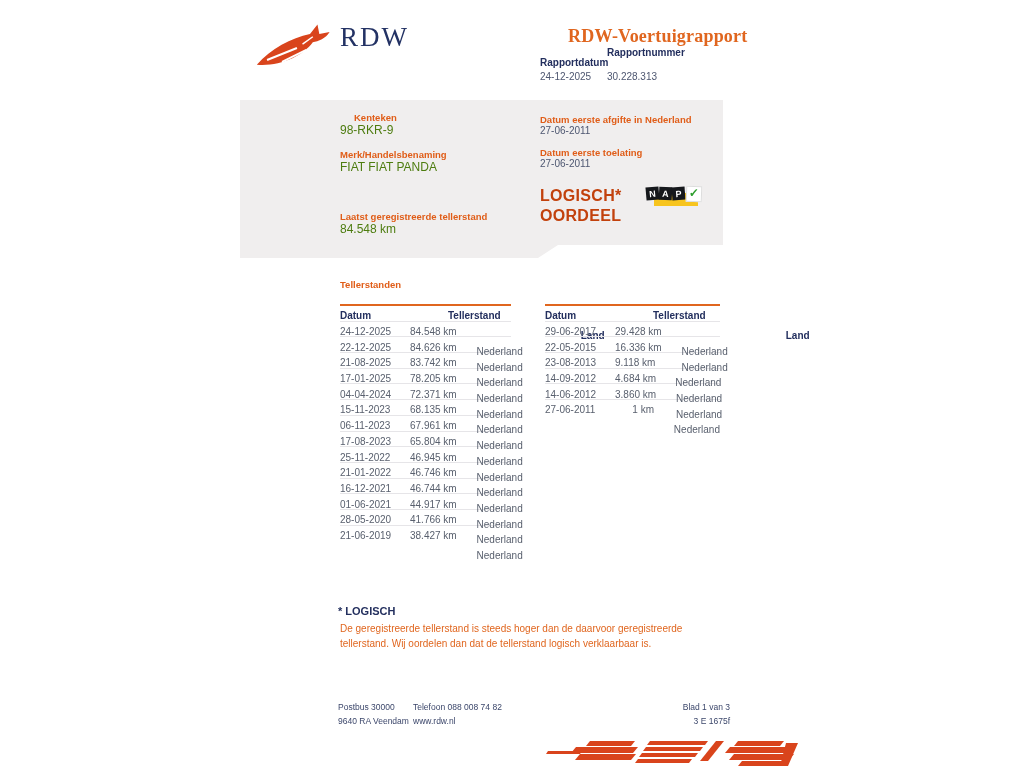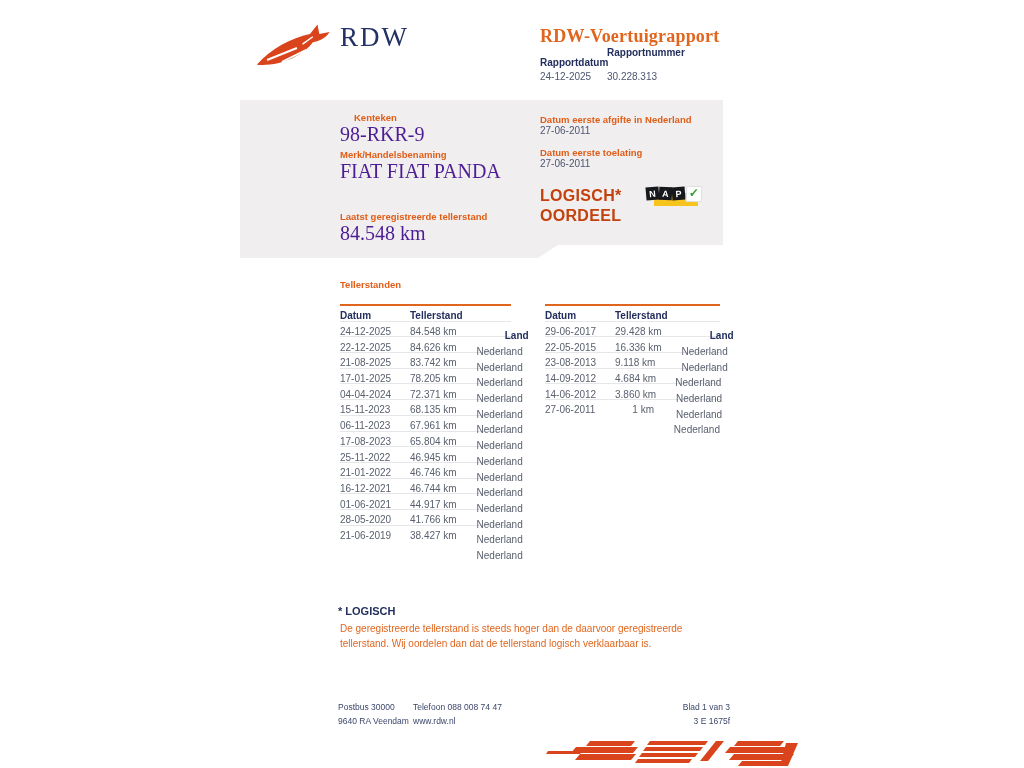--- a/index.html
+++ b/index.html
@@ -6,49 +6,49 @@
   .page{
     position:relative;width:1024px;height:768px;overflow:hidden;
     background:#ffffff;font-family:"Liberation Sans",sans-serif;
     color:#24305e;
     border-radius:12px;
   }
   .abs{position:absolute;}
 
   
   .wordmark{font-family:"Liberation Serif",serif;font-size:27px;letter-spacing:2px;color:#233264;}
-  .doc-title{font-family:"Liberation Serif",serif;font-weight:bold;font-size:18px;color:#e0661f;letter-spacing:.2px;}
+  .doc-title{font-family:"Liberation Serif",serif;font-weight:bold;font-size:18px;color:#e0661f;letter-spacing:.2px;margin-left:28px;}
   .meta-label{font-size:10px;font-weight:bold;color:#232f5e;}
   .meta-value{font-size:10px;color:#4d5670;margin-top:3px;}
 
   
   .vehicle-box{
     left:240px;top:100px;width:483px;height:158px;background:#f0eeee;
     clip-path:polygon(0 0,100% 0,100% 145px,318px 145px,298px 158px,0 158px);
   }
   .olabel{font-size:9.5px;font-weight:bold;color:#e05d18;}
-  .serif-value{font-family:Liberation Serif, serif;font-size:20px;color:#4c1d95;}
+  .serif-value{font-family:Liberation Sans, sans-serif;font-size:12px;color:#4d7c0f;}
   .small-value{font-size:10px;color:#4d5670;}
   .verdict{font-size:16px;font-weight:bold;color:#c2410c;letter-spacing:.3px;line-height:20px;}
 
   
   .nap{width:56px;height:28px;}
   .nap .bar{position:absolute;left:8px;top:9px;width:44px;height:13px;background:#f7c41e;}
   .nap .sq{position:absolute;top:3px;width:13px;height:13px;background:#16181c;color:#fff;
     font-size:9px;font-weight:bold;display:flex;align-items:center;justify-content:center;}
   .nap .sq.n{left:0;transform:rotate(-5deg);}
   .nap .sq.a{left:13px;transform:rotate(3deg);}
   .nap .sq.p{left:26px;transform:rotate(-4deg);}
   .nap .chk{position:absolute;left:40px;top:2px;width:14px;height:14px;background:#ffffff;
     border:1px solid #dddddd;color:#2f9e2f;font-size:12px;font-weight:bold;line-height:13px;text-align:center;transform:rotate(2deg);}
 
   
   .tbl{font-size:10px;color:#59606e;}
   .trow{display:grid;grid-template-columns:70px 1fr 62px;height:14.7px;align-items:center;border-bottom:1px solid #e6e5e8;}
-  .trow.head{color:#232f5e;font-weight:bold;border-bottom:2px solid #e0661f;height:14px;}
+  .trow.head{color:#232f5e;font-weight:bold;border-bottom:2px solid #e0661f;height:14px;gap:38px;}
   .tcell{white-space:nowrap;}
   .tcell.c1{text-align:right;padding-right:4px;}
   .tcell.c2{text-align:right;margin-top:40px;}
 
   .foot-title{font-size:11px;font-weight:bold;color:#232f5e;}
   .foot-text{font-size:10px;color:#e0661f;line-height:15px;width:392px;}
 
   .footer-line{font-size:8.5px;color:#3c476b;line-height:14px;}
   .footer-right{text-align:right;}
 </style>
@@ -225,21 +225,21 @@
   </div>
 
   <div class="abs foot-title" style="left:338px;top:605px;">* LOGISCH</div>
   <div class="abs foot-text" style="left:340px;top:621px;">De geregistreerde tellerstand is steeds hoger dan de daarvoor geregistreerde tellerstand. Wij oordelen dan dat de tellerstand logisch verklaarbaar is.</div>
 
   <div class="abs footer-line" style="left:338px;top:700px;">
     <div>Postbus 30000</div>
     <div>9640 RA Veendam</div>
   </div>
   <div class="abs footer-line" style="left:413px;top:700px;">
-    <div>Telefoon 088 008 74 47</div>
+    <div>Telefoon 088 008 74 82</div>
     <div>www.rdw.nl</div>
   </div>
   <div class="abs footer-line footer-right" style="left:630px;top:700px;width:100px;">
     <div>Blad 1 van 3</div>
     <div>3 E 1675f</div>
   </div>
 
   <svg class="abs" style="left:540px;top:737px;" width="260" height="31" viewBox="0 0 260 31">
     <g fill="#d9441c">
       <polygon points="8,14 42,14 40,17 6,17"></polygon>

